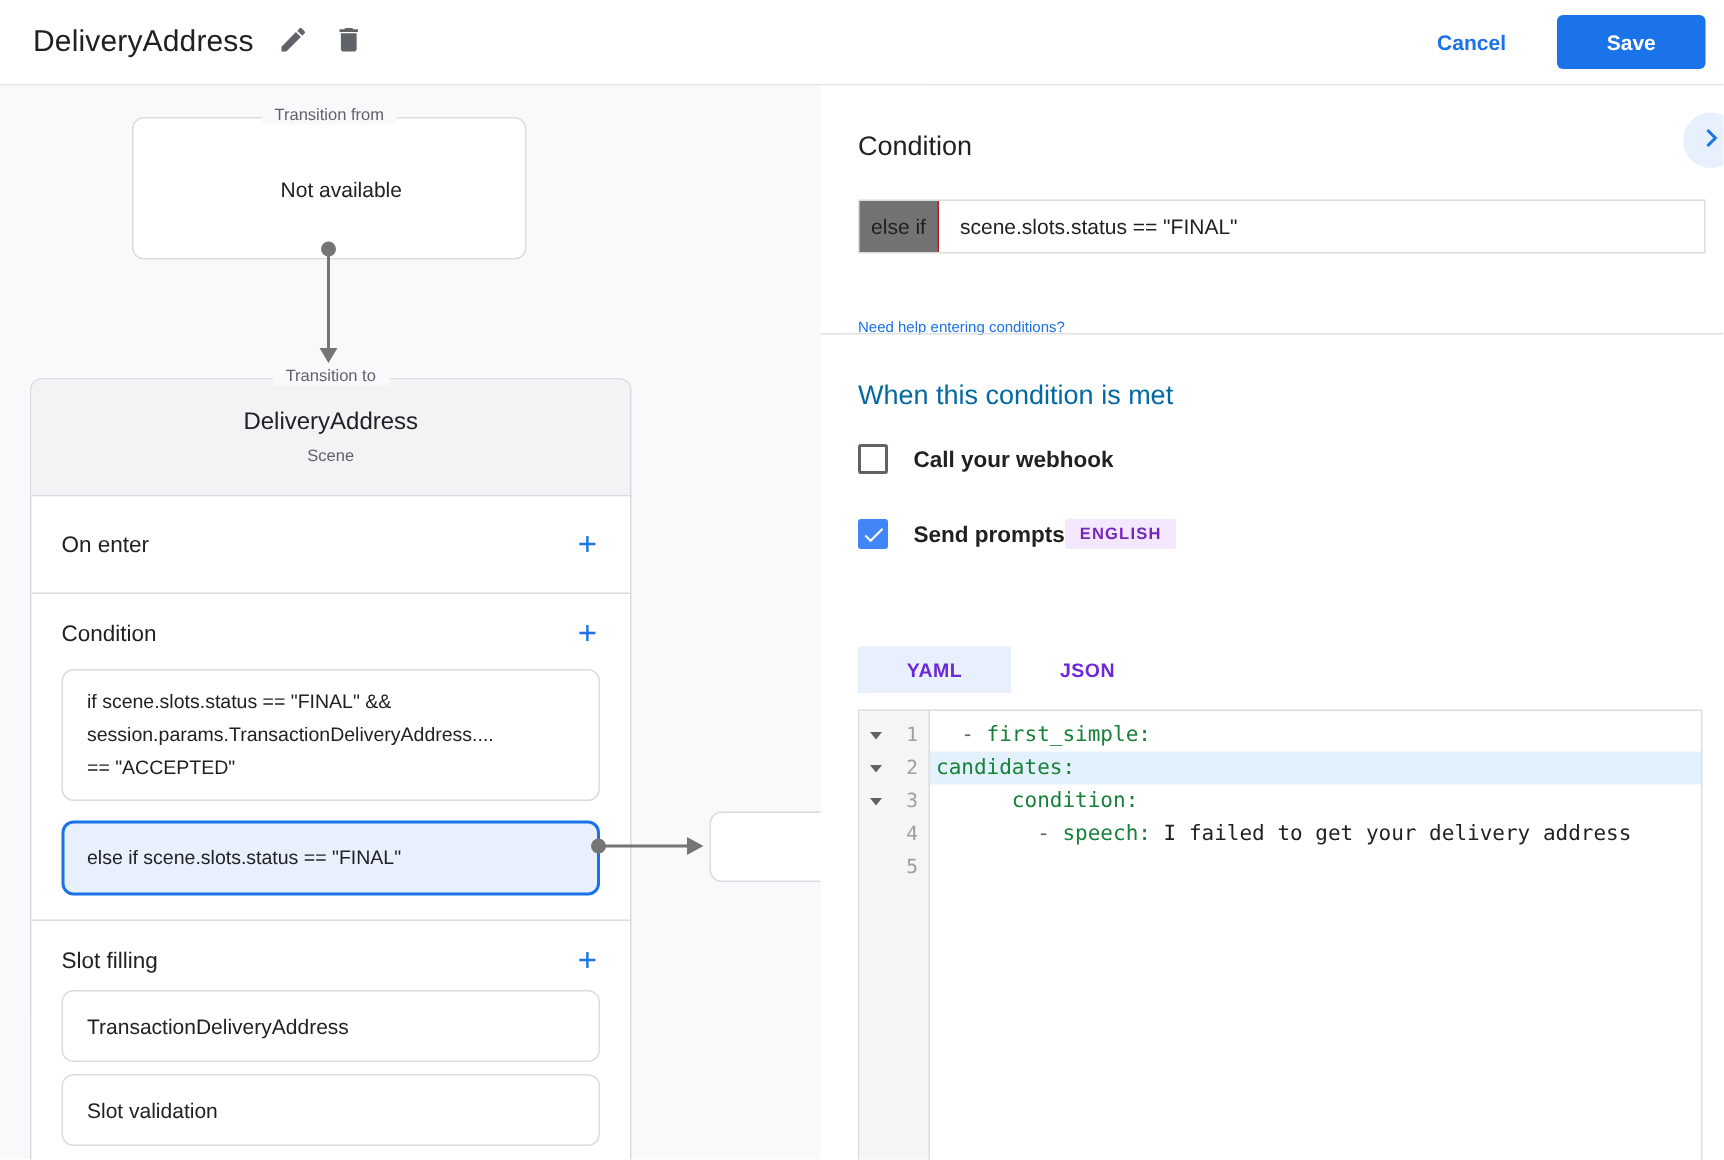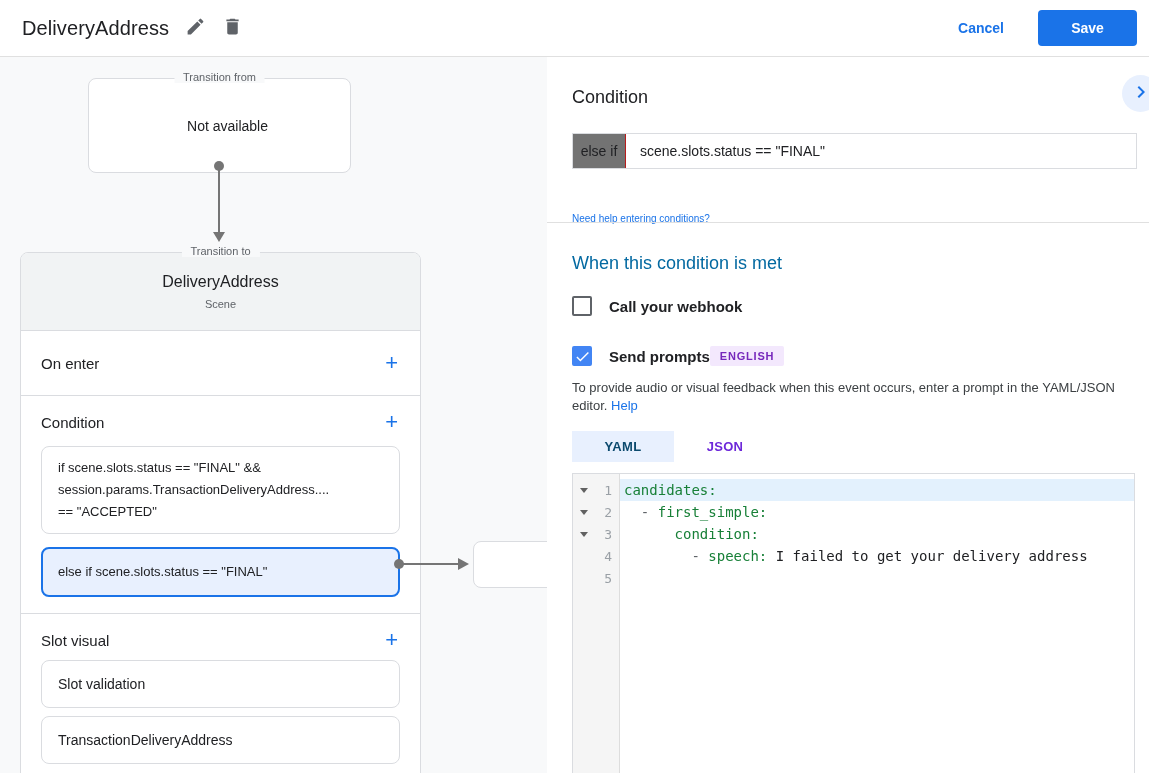--- a/index.html
+++ b/index.html
@@ -119,21 +119,21 @@
     background: #f3e8fd; color: #7627bb; font-size: 11px; font-weight: bold;
     letter-spacing: .8px; padding: 4px 10px; border-radius: 2px;
   }
   .description { position: absolute; left: 25px; top: 322px; width: 565px; font-size: 13px; line-height: 17.5px; color: #3c4043; }
   .inline-link { color: #1a73e8; text-decoration: none; cursor: pointer; }
   .tabs-row { position: absolute; left: 25px; top: 374px; display: flex; }
   .tab {
     width: 102px; height: 31px; display: flex; align-items: center; justify-content: center;
     font-size: 13px; font-weight: bold; letter-spacing: .3px; color: #6d28d9; cursor: pointer; background: none; border: none; font-family: inherit;
   }
-  .tab.active { background: #e8f0fe; color: #0c4a6e; }
+  .tab.active { background: #e8f0fe; color: #6d28d9; }
 
   
   .editor {
     position: absolute; left: 25px; top: 416px; width: 563px; height: 357px;
     border: 1px solid #dadce0; display: flex; overflow: hidden; background: #fff;
     font-family: "DejaVu Sans Mono", "Liberation Mono", monospace;
   }
   .gutter { width: 47px; background: #f5f5f5; border-right: 1px solid #ddd; padding-top: 5px; flex: none; }
   .gutter-row { height: 22px; display: flex; align-items: center; }
   .fold-cell { width: 14px; margin-left: 4px; display: flex; align-items: center; justify-content: center; cursor: pointer; }
@@ -198,25 +198,25 @@
         <button class="plus-btn">+</button>
       </div>
       <div class="cond-box">if scene.slots.status == "FINAL" &amp;&amp;
 session.params.TransactionDeliveryAddress....
 == "ACCEPTED"</div>
       <div class="cond-box selected">else if scene.slots.status == "FINAL"</div>
     </div>
 
     <div class="card-section no-border">
       <div class="sec-head slot-head">
-        <span class="sec-label">Slot visual</span>
+        <span class="sec-label">Slot filling</span>
         <button class="plus-btn">+</button>
       </div>
+      <div class="slot-box">TransactionDeliveryAddress</div>
       <div class="slot-box">Slot validation</div>
-      <div class="slot-box">TransactionDeliveryAddress</div>
     </div>
   </div>
 
   <div class="conn-dot" style="left:394px; top:502px;"></div>
   <div class="conn-hline" style="left:403px; top:506px; width:55px;"></div>
   <div class="arrow-right" style="left:458px; top:501px;"></div>
   <div class="target-box"></div>
 </div>
 
 <div class="right-panel">
@@ -252,24 +252,20 @@
       <span>
           <svg viewBox="0 0 24 24">
             <path d="M9 16.2L4.8 12l-1.4 1.4L9 19 21 7l-1.4-1.4L9 16.2z"></path>
           </svg>
         </span>
     </div>
     <span class="check-label">Send prompts</span>
     <span class="lang-badge">ENGLISH</span>
   </div>
 
-  <div class="description">
-    <span>To provide audio or visual feedback when this event occurs, enter a prompt in the YAML/JSON editor.</span>
-    <a class="inline-link">Help</a>
-  </div>
 
   <div class="tabs-row">
     <button class="tab active">YAML</button>
     <button class="tab">JSON</button>
   </div>
 
   <div class="editor">
     <div class="gutter">
         <div class="gutter-row">
           <span class="fold-cell">
@@ -292,20 +288,20 @@
         <div class="gutter-row">
           <span class="fold-cell"></span>
           <span class="line-num">4</span>
         </div>
         <div class="gutter-row">
           <span class="fold-cell"></span>
           <span class="line-num">5</span>
         </div>
       </div>
     <div class="code-area">
+        <div class="code-line"><span class="tok-plain">  </span><span class="tok-dash">- </span><span class="tok-key">first_simple:</span></div>
         <div class="code-line highlight"><span class="tok-key">candidates:</span></div>
-        <div class="code-line"><span class="tok-plain">  </span><span class="tok-dash">- </span><span class="tok-key">first_simple:</span></div>
         <div class="code-line"><span class="tok-plain">      </span><span class="tok-key">condition:</span></div>
         <div class="code-line"><span class="tok-plain">        </span><span class="tok-dash">- </span><span class="tok-key">speech:</span><span class="tok-plain"> I failed to get your delivery address</span></div>
         <div class="code-line"></div>
       </div>
   </div>
 </div>
 
 </body></html>

